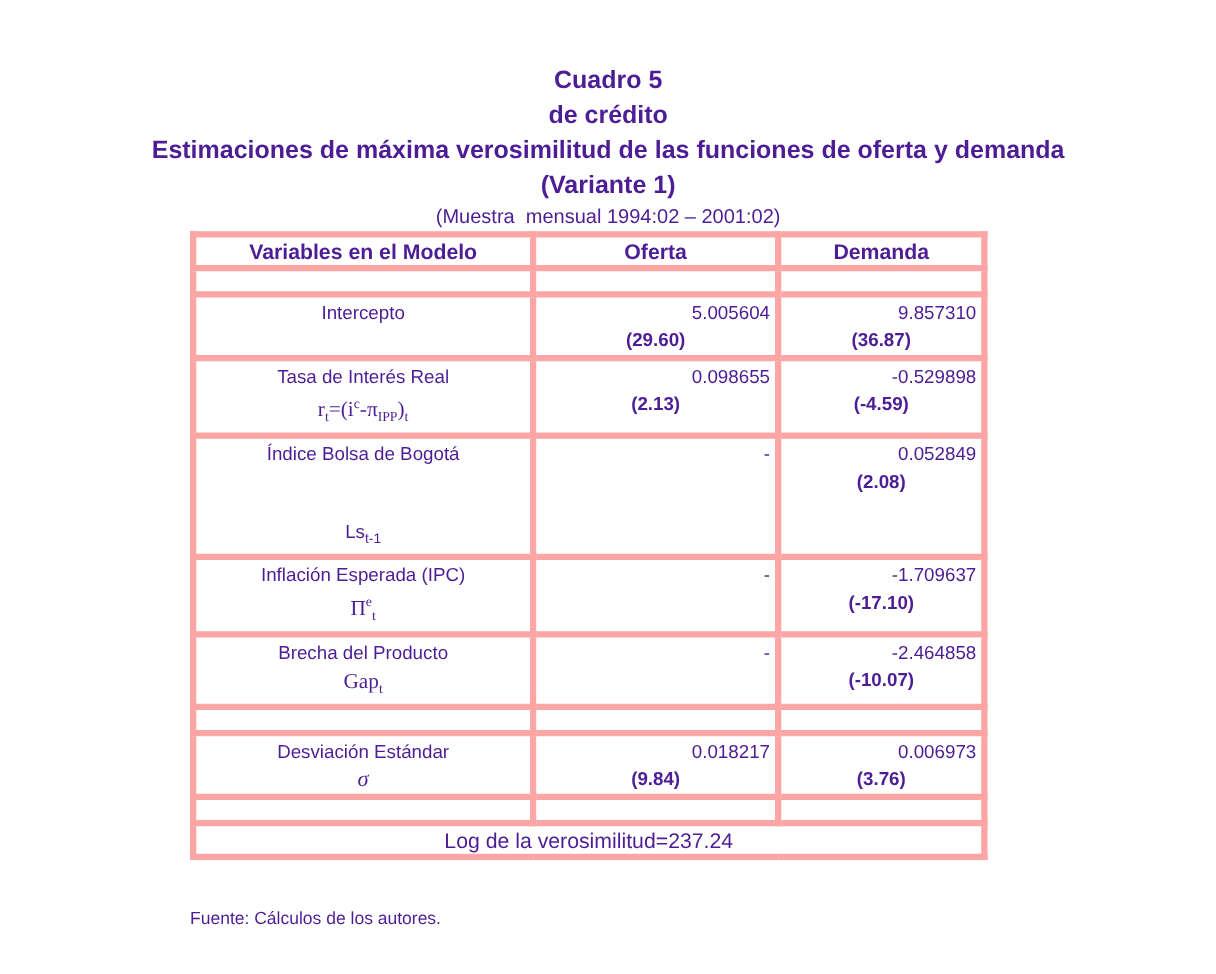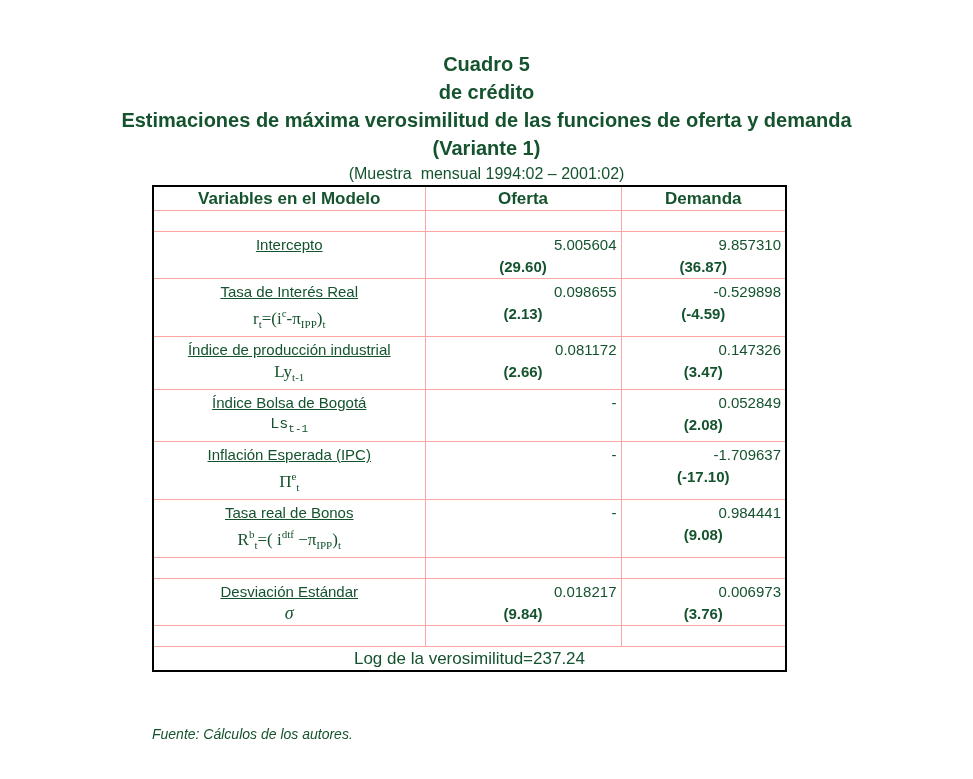--- a/index.html
+++ b/index.html
@@ -2,21 +2,21 @@
 <html><head>
 <meta charset="utf-8">
 <style>
   html, body { margin: 0; padding: 0; background: #fff; }
   .page {
     position: relative;
     width: 973px;
     height: 779px;
     background: #ffffff;
     font-family: "Liberation Sans", sans-serif;
-    color: #14532d;
+    color: #4c1d95;
     overflow: hidden;
   }
   .title-block {
     position: absolute;
     top: 50px;
     left: 0;
     width: 100%;
     text-align: center;
   }
   .title-line {
@@ -34,58 +34,57 @@
   table.est-table {
     position: absolute;
     top: 185px;
     left: 152px;
     width: 633px;
     border-collapse: collapse;
     table-layout: fixed;
     border: 2px solid #000;
   }
   table.est-table th, table.est-table td {
-    border: 1px solid #fca5a5;
+    border: 5px solid #fca5a5;
     padding: 2px 4px 0 4px;
     vertical-align: top;
     text-align: center;
     overflow: hidden;
   }
   .header-row { height: 24px; }
   .header-row th {
     font-size: 17px;
     font-weight: bold;
     vertical-align: middle;
     padding: 0 4px;
   }
   .spacer-row { height: 21px; }
   .data-row { height: 47px; }
   .footer-row { height: 24px; }
   .footer-row td {
     font-size: 17px;
     vertical-align: middle;
     padding: 0;
   }
-  .var-label { font-size: 15px; line-height: 21px; text-decoration: underline; }
+  .var-label { font-size: 15px; line-height: 21px; }
   .var-formula {
     font-size: 17px;
     line-height: 23px;
   }
   .var-formula sub, .var-formula sup { font-size: 11px; }
   .font-serif { font-family: "Liberation Serif", serif; text-align: center; }
-  .font-sans { font-family: Liberation Mono, monospace; font-size: 15px; }
+  .font-sans { font-family: Liberation Sans, sans-serif; font-size: 15px; margin-top: 40px; }
   .font-serif-italic { font-family: "Liberation Serif", serif; font-style: italic; font-size: 18px; }
   .coef { font-size: 15px; line-height: 22px; text-align: right; }
   .tstat { font-size: 15px; line-height: 22px; font-weight: bold; }
   .source {
     position: absolute;
     top: 726px;
     left: 152px;
     font-size: 14px;
-    font-style: italic;
   }
 </style>
 </head>
 <body>
 
 <div class="page">
 
   <div class="title-block">
     <div class="title-line">Cuadro 5</div>
     <div class="title-line">de crédito</div>
@@ -137,34 +136,20 @@
         <td>
           <div class="coef">0.098655</div>
           <div class="tstat">(2.13)</div>
         </td>
         <td>
           <div class="coef">-0.529898</div>
           <div class="tstat">(-4.59)</div>
         </td>
       </tr>
 
-      <tr class="data-row">
-        <td>
-          <div class="var-label">Índice de producción industrial</div>
-          <div class="var-formula font-serif">Ly<sub>t-1</sub></div>
-        </td>
-        <td>
-          <div class="coef">0.081172</div>
-          <div class="tstat">(2.66)</div>
-        </td>
-        <td>
-          <div class="coef">0.147326</div>
-          <div class="tstat">(3.47)</div>
-        </td>
-      </tr>
 
 
       <tr class="data-row">
         <td>
           <div class="var-label">Índice Bolsa de Bogotá</div>
           <div class="var-formula font-sans">Ls<sub>t-1</sub></div>
         </td>
         <td>
           <div class="coef">-</div>
           <div class="tstat"></div>
@@ -183,35 +168,35 @@
         <td>
           <div class="coef">-</div>
           <div class="tstat"></div>
         </td>
         <td>
           <div class="coef">-1.709637</div>
           <div class="tstat">(-17.10)</div>
         </td>
       </tr>
 
-
-      <tr class="data-row">
-        <td>
-          <div class="var-label">Tasa real de Bonos</div>
-          <div class="var-formula font-serif">R<sup>b</sup><sub>t</sub>=( i<sup>dtf</sup> −π<sub>IPP</sub>)<sub>t</sub></div>
+      <tr class="data-row">
+        <td>
+          <div class="var-label">Brecha del Producto</div>
+          <div class="var-formula font-serif">Gap<sub>t</sub></div>
         </td>
         <td>
           <div class="coef">-</div>
           <div class="tstat"></div>
         </td>
         <td>
-          <div class="coef">0.984441</div>
-          <div class="tstat">(9.08)</div>
-        </td>
-      </tr>
+          <div class="coef">-2.464858</div>
+          <div class="tstat">(-10.07)</div>
+        </td>
+      </tr>
+
 
       <tr class="spacer-row">
         <td></td>
         <td></td>
         <td></td>
       </tr>
 
       <tr class="data-row">
         <td>
           <div class="var-label">Desviación Estándar</div>

